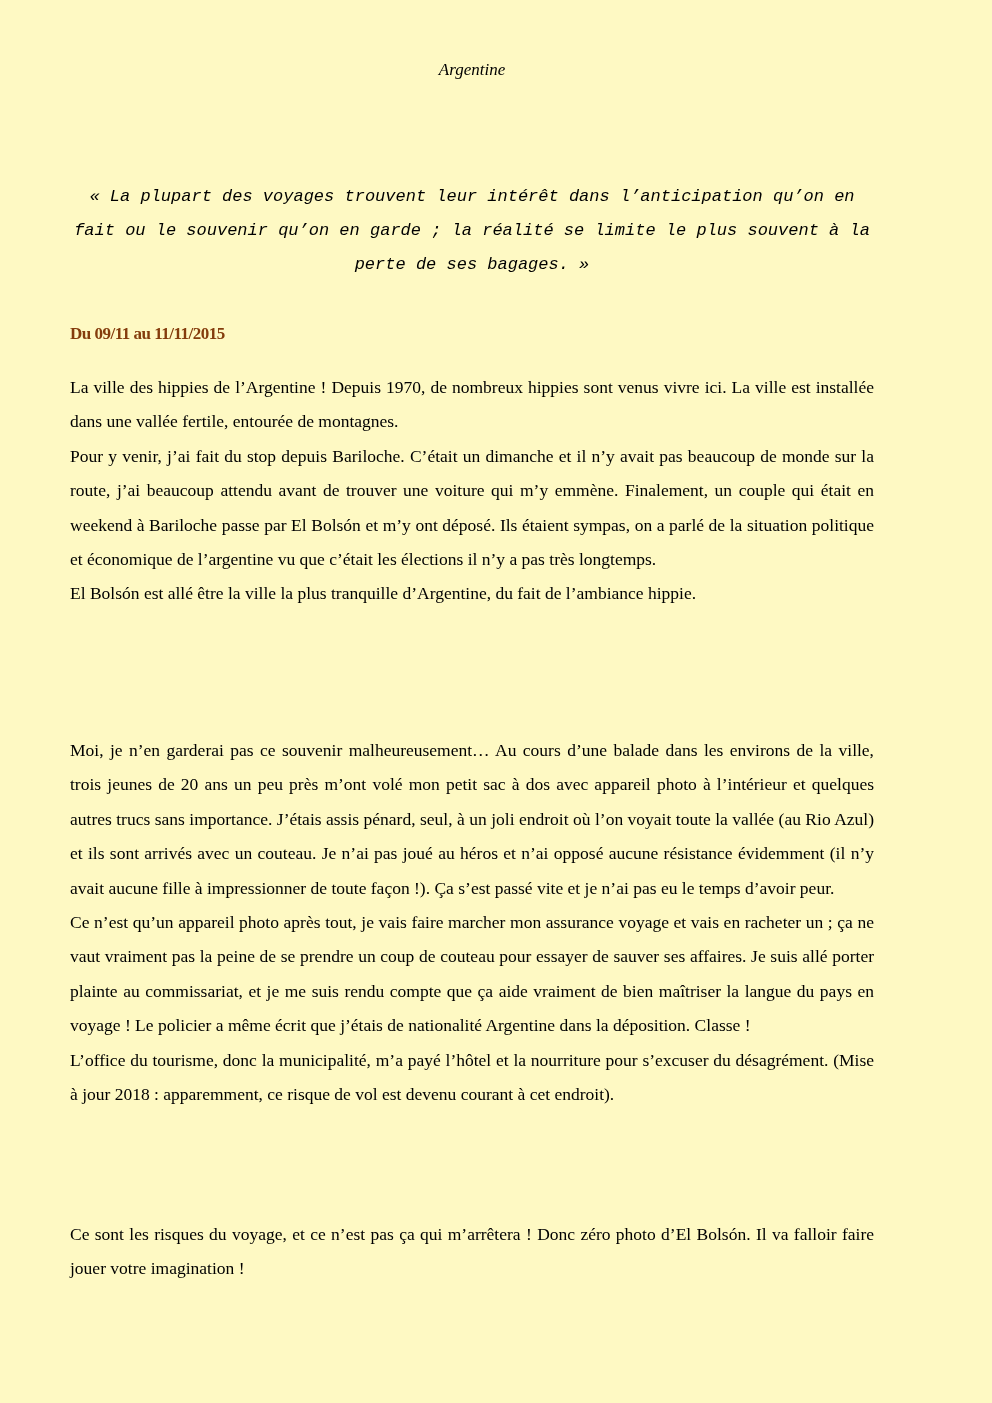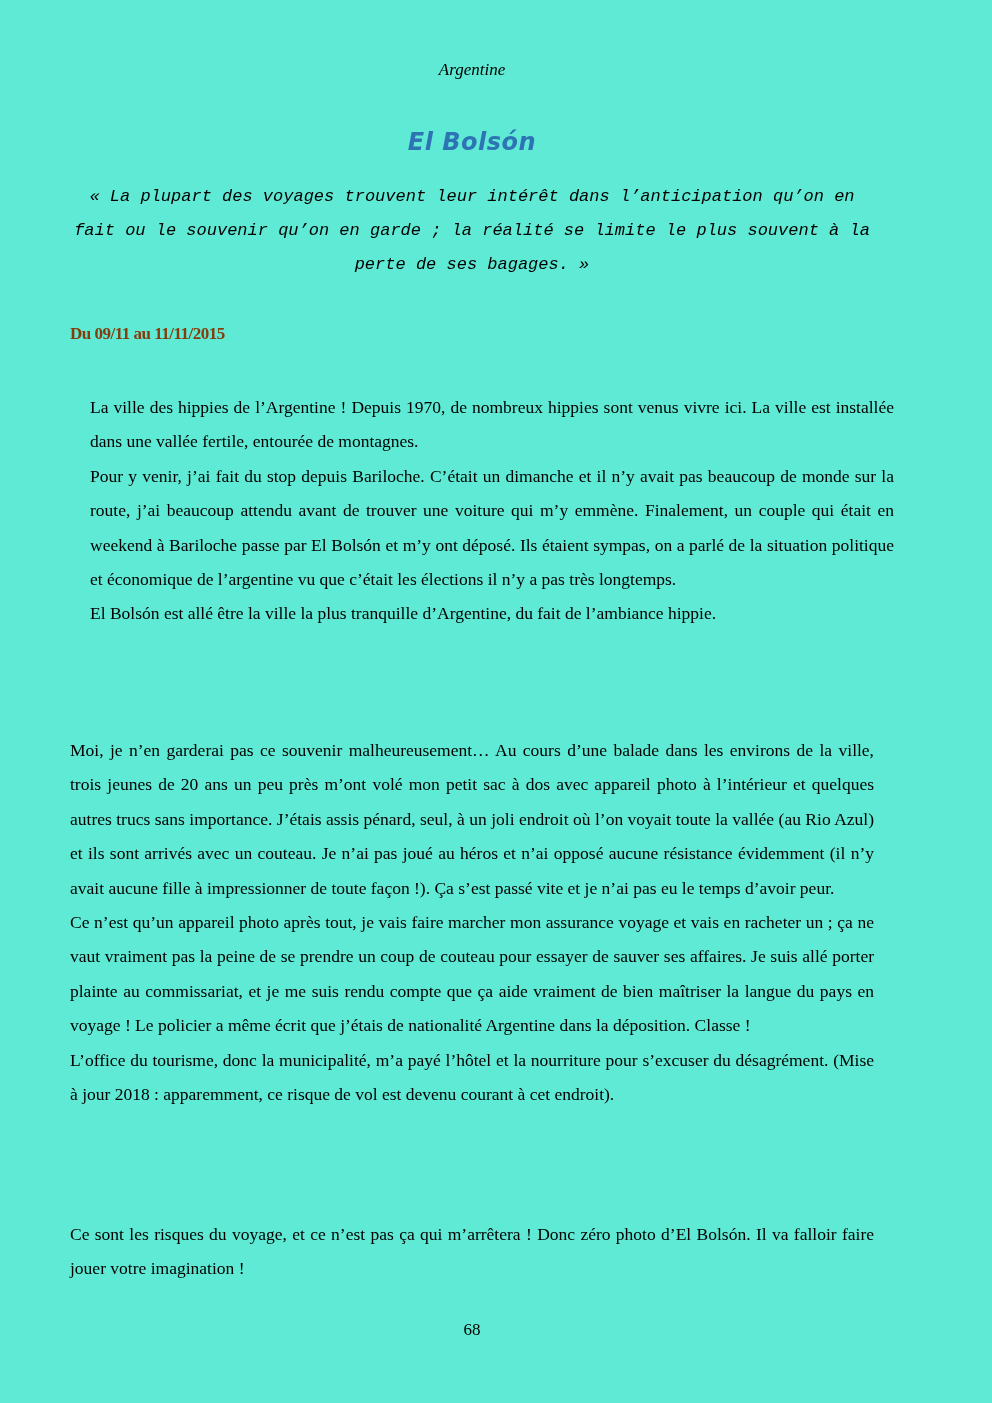--- a/index.html
+++ b/index.html
@@ -1,17 +1,17 @@
 <!DOCTYPE html>
 <html><head>
   <meta charset="utf-8">
   <style>
     html, body { margin: 0; padding: 0; background: #ffffff; }
     body { width: 992px; height: 1403px; position: relative; overflow: hidden; }
-    .page { position: absolute; left: 0; top: 0; width: 992px; height: 1403px; background: #5eead4; }
+    .page { position: absolute; left: 0; top: 0; width: 992px; height: 1403px; background: #fef9c3; }
     .header {
       position: absolute; top: 60px; left: 0; width: 944px; text-align: center;
       font-family: "Liberation Serif", serif; font-style: italic; font-size: 17px; color: #000;
     }
     .title {
       position: absolute; top: 128px; left: 0; width: 944px; text-align: center;
       font-family: "DejaVu Sans", sans-serif; font-style: italic; font-weight: bold;
       font-size: 24px; color: #2e74b5; letter-spacing: 0.5px;
     }
     .quote {
@@ -27,53 +27,51 @@
       position: absolute; top: 324px; left: 70px;
       font-family: "Liberation Serif", serif; font-weight: bold; font-size: 17px;
       color: #843c0c; letter-spacing: -0.5px;
     }
     .body-text {
       position: absolute; left: 70px; width: 804px;
       font-family: "Liberation Serif", serif; font-size: 17.5px; line-height: 34.4px;
       color: #000; text-align: justify;
     }
     .body-text p { margin: 0; }
-    .section-1 { top: 390px; margin-left: 20px; }
+    .section-1 { top: 370px; }
     .subheading {
       position: absolute; top: 704px; left: 70px;
       font-family: "Liberation Serif", serif; font-style: italic; font-weight: bold;
       font-size: 17.5px; color: #000;
     }
     .section-2 { top: 733px; font-family: Liberation Serif, serif; }
     .section-3 { top: 1217px; }
     .page-number {
       position: absolute; top: 1320px; left: 0; width: 944px; text-align: center;
       font-family: "Liberation Serif", serif; font-size: 17px; color: #000;
     }
   </style>
 </head>
 <body>
 
 <div class="page">
   <div class="header">Argentine</div>
-  <div class="title">El Bolsón</div>
   <div class="quote">« La plupart des voyages trouvent leur intérêt dans l’anticipation qu’on en fait ou le souvenir qu’on en garde ; la réalité se limite le plus souvent à la perte de ses bagages. »</div>
   <div class="date-heading">Du 09/11 au 11/11/2015</div>
 
   <div class="body-text section-1">
     <p>La ville des hippies de l’Argentine ! Depuis 1970, de nombreux hippies sont venus vivre ici. La ville est installée dans une vallée fertile, entourée de montagnes.</p>
     <p>Pour y venir, j’ai fait du stop depuis Bariloche. C’était un dimanche et il n’y avait pas beaucoup de monde sur la route, j’ai beaucoup attendu avant de trouver une voiture qui m’y emmène. Finalement, un couple qui était en weekend à Bariloche passe par El Bolsón et m’y ont déposé. Ils étaient sympas, on a parlé de la situation politique et économique de l’argentine vu que c’était les élections il n’y a pas très longtemps.</p>
     <p>El Bolsón est allé être la ville la plus tranquille d’Argentine, du fait de l’ambiance hippie.</p>
   </div>
 
 
   <div class="body-text section-2">
     <p>Moi, je n’en garderai pas ce souvenir malheureusement… Au cours d’une balade dans les environs de la ville, trois jeunes de 20 ans un peu près m’ont volé mon petit sac à dos avec appareil photo à l’intérieur et quelques autres trucs sans importance. J’étais assis pénard, seul, à un joli endroit où l’on voyait toute la vallée (au Rio Azul) et ils sont arrivés avec un couteau. Je n’ai pas joué au héros et n’ai opposé aucune résistance évidemment (il n’y avait aucune fille à impressionner de toute façon !). Ça s’est passé vite et je n’ai pas eu le temps d’avoir peur.</p>
     <p>Ce n’est qu’un appareil photo après tout, je vais faire marcher mon assurance voyage et vais en racheter un ; ça ne vaut vraiment pas la peine de se prendre un coup de couteau pour essayer de sauver ses affaires. Je suis allé porter plainte au commissariat, et je me suis rendu compte que ça aide vraiment de bien maîtriser la langue du pays en voyage ! Le policier a même écrit que j’étais de nationalité Argentine dans la déposition. Classe !</p>
     <p>L’office du tourisme, donc la municipalité, m’a payé l’hôtel et la nourriture pour s’excuser du désagrément. (Mise à jour 2018 : apparemment, ce risque de vol est devenu courant à cet endroit).</p>
   </div>
 
   <div class="body-text section-3">
     <p>Ce sont les risques du voyage, et ce n’est pas ça qui m’arrêtera ! Donc zéro photo d’El Bolsón. Il va falloir faire jouer votre imagination !</p>
   </div>
 
-  <div class="page-number">68</div>
 </div>
 
 </body></html>

